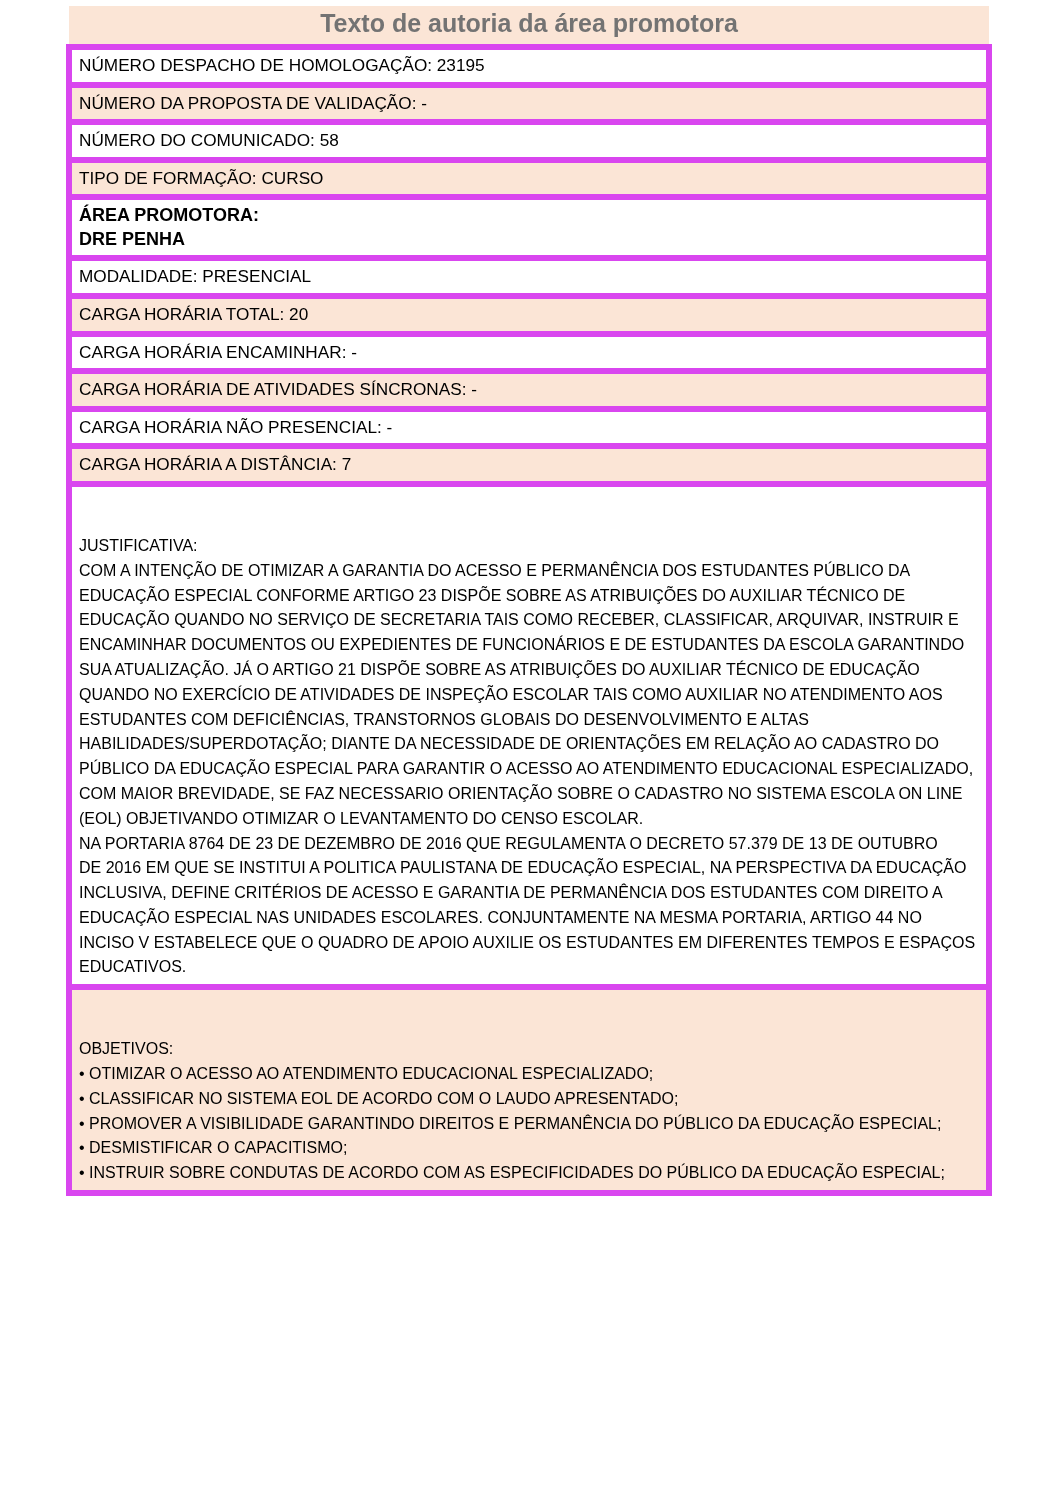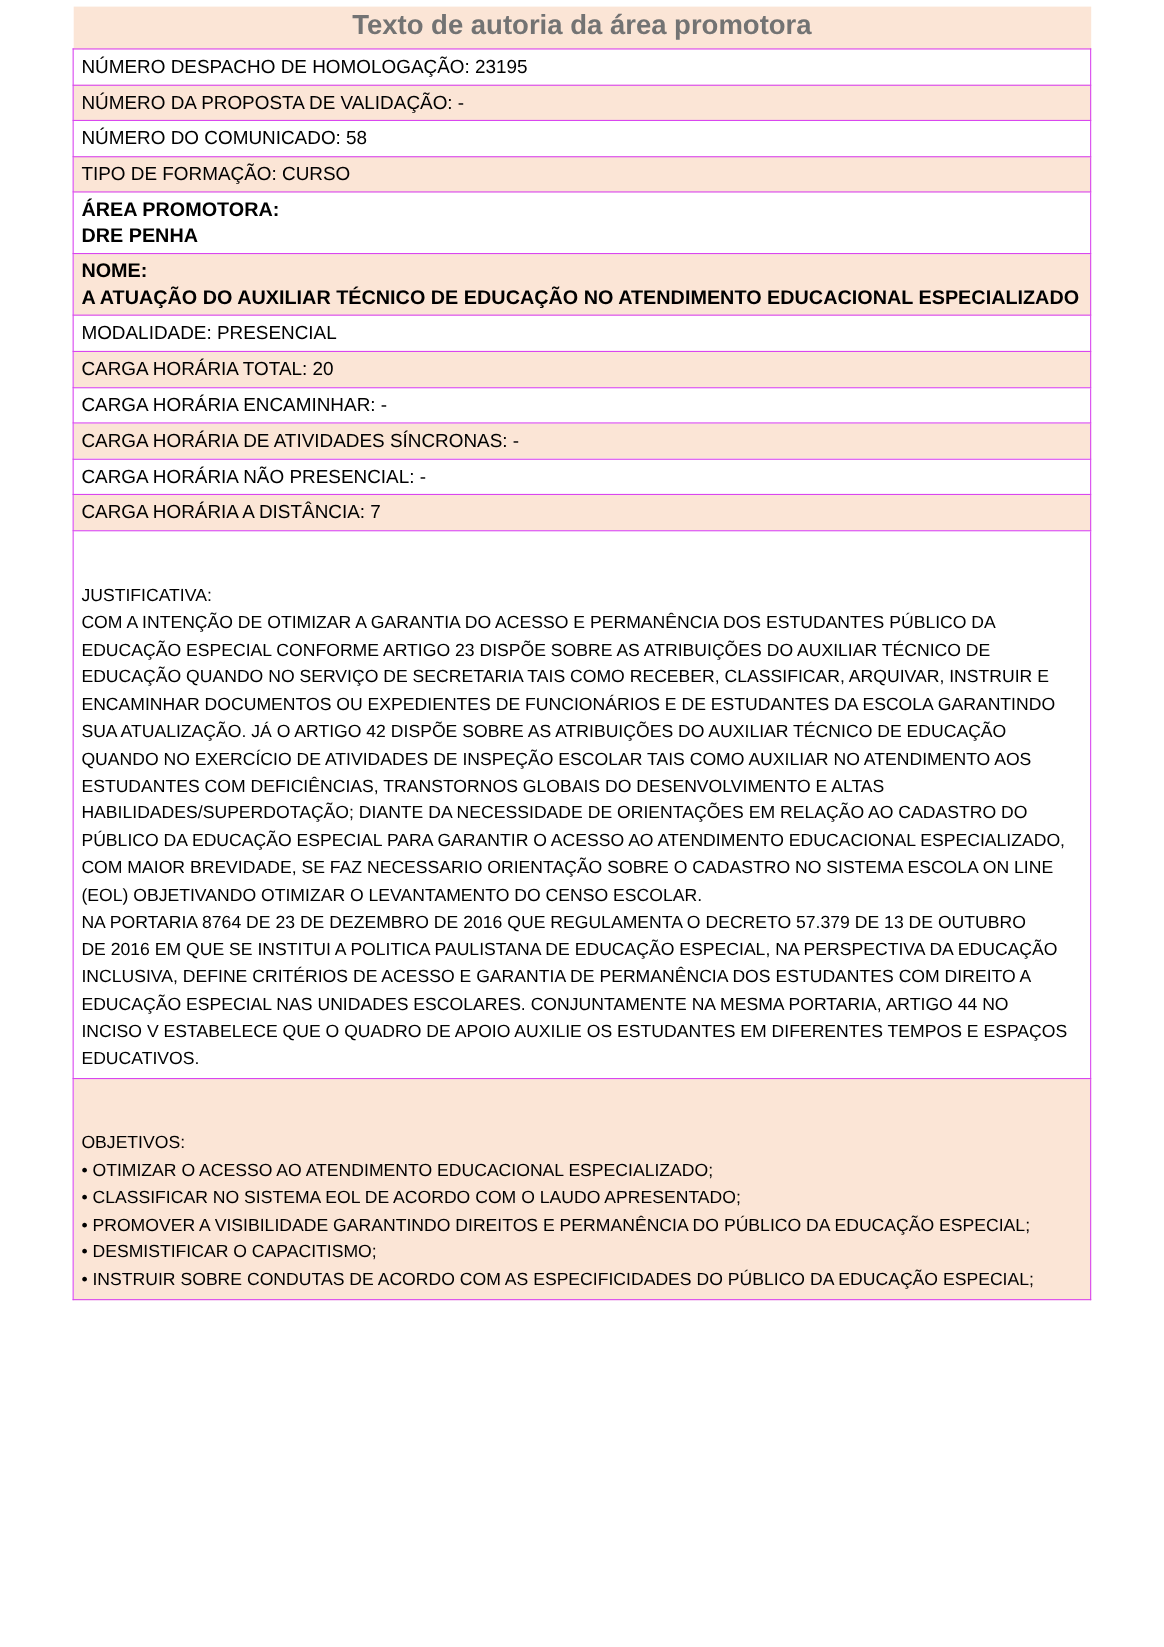--- a/index.html
+++ b/index.html
@@ -52,21 +52,21 @@
     text-align: center;
   }
   .band-title {
     color: #737373;
     font-size: 25px;
     font-weight: bold;
     line-height: 29px;
   }
 
   .form-table td.cell {
-    border: 1px solid #d946ef;
+    border: 6px solid #d946ef;
     padding: 3px 6px 4px 7px;
     vertical-align: top;
     font-size: 17.2px;
     line-height: 24.6px;
   }
   td.cell.shaded { background: #fbe5d6; }
   td.cell.plain  { background: #ffffff; }
 
   .bold-line { font-weight: bold; font-size: 18px; line-height: 24px; }
 
@@ -104,26 +104,20 @@
         <td class="cell shaded">TIPO DE FORMAÇÃO: CURSO</td>
       </tr>
 
       <tr>
         <td class="cell plain">
           <div class="bold-line">ÁREA PROMOTORA:</div>
           <div class="bold-line">DRE PENHA</div>
         </td>
       </tr>
 
-      <tr>
-        <td class="cell shaded">
-          <div class="bold-line">NOME:</div>
-          <div class="bold-line">A ATUAÇÃO DO AUXILIAR TÉCNICO DE EDUCAÇÃO NO ATENDIMENTO EDUCACIONAL ESPECIALIZADO</div>
-        </td>
-      </tr>
 
       <tr>
         <td class="cell plain">MODALIDADE: PRESENCIAL</td>
       </tr>
 
       <tr>
         <td class="cell shaded">CARGA HORÁRIA TOTAL: 20</td>
       </tr>
 
       <tr>
@@ -143,21 +137,21 @@
       </tr>
 
       <tr>
         <td class="cell plain">
           <div class="blk">
             <span class="ln">JUSTIFICATIVA:</span>
             <span class="ln">COM A INTENÇÃO DE OTIMIZAR A GARANTIA DO ACESSO E PERMANÊNCIA DOS ESTUDANTES PÚBLICO DA</span>
             <span class="ln">EDUCAÇÃO ESPECIAL CONFORME ARTIGO 23 DISPÕE SOBRE AS ATRIBUIÇÕES DO AUXILIAR TÉCNICO DE</span>
             <span class="ln">EDUCAÇÃO QUANDO NO SERVIÇO DE SECRETARIA TAIS COMO RECEBER, CLASSIFICAR, ARQUIVAR, INSTRUIR E</span>
             <span class="ln">ENCAMINHAR DOCUMENTOS OU EXPEDIENTES DE FUNCIONÁRIOS E DE ESTUDANTES DA ESCOLA GARANTINDO</span>
-            <span class="ln">SUA ATUALIZAÇÃO. JÁ O ARTIGO 42 DISPÕE SOBRE AS ATRIBUIÇÕES DO AUXILIAR TÉCNICO DE EDUCAÇÃO</span>
+            <span class="ln">SUA ATUALIZAÇÃO. JÁ O ARTIGO 21 DISPÕE SOBRE AS ATRIBUIÇÕES DO AUXILIAR TÉCNICO DE EDUCAÇÃO</span>
             <span class="ln">QUANDO NO EXERCÍCIO DE ATIVIDADES DE INSPEÇÃO ESCOLAR TAIS COMO AUXILIAR NO ATENDIMENTO AOS</span>
             <span class="ln">ESTUDANTES COM DEFICIÊNCIAS, TRANSTORNOS GLOBAIS DO DESENVOLVIMENTO E ALTAS</span>
             <span class="ln">HABILIDADES/SUPERDOTAÇÃO; DIANTE DA NECESSIDADE DE ORIENTAÇÕES EM RELAÇÃO AO CADASTRO DO</span>
             <span class="ln">PÚBLICO DA EDUCAÇÃO ESPECIAL PARA GARANTIR O ACESSO AO ATENDIMENTO EDUCACIONAL ESPECIALIZADO,</span>
             <span class="ln">COM MAIOR BREVIDADE, SE FAZ NECESSARIO ORIENTAÇÃO SOBRE O CADASTRO NO SISTEMA ESCOLA ON LINE</span>
             <span class="ln">(EOL) OBJETIVANDO OTIMIZAR O LEVANTAMENTO DO CENSO ESCOLAR.</span>
             <span class="ln">NA PORTARIA 8764 DE 23 DE DEZEMBRO DE 2016 QUE REGULAMENTA O DECRETO 57.379 DE 13 DE OUTUBRO</span>
             <span class="ln">DE 2016 EM QUE SE INSTITUI A POLITICA PAULISTANA DE EDUCAÇÃO ESPECIAL, NA PERSPECTIVA DA EDUCAÇÃO</span>
             <span class="ln">INCLUSIVA, DEFINE CRITÉRIOS DE ACESSO E GARANTIA DE PERMANÊNCIA DOS ESTUDANTES COM DIREITO A</span>
             <span class="ln">EDUCAÇÃO ESPECIAL NAS UNIDADES ESCOLARES. CONJUNTAMENTE NA MESMA PORTARIA, ARTIGO 44 NO</span>

